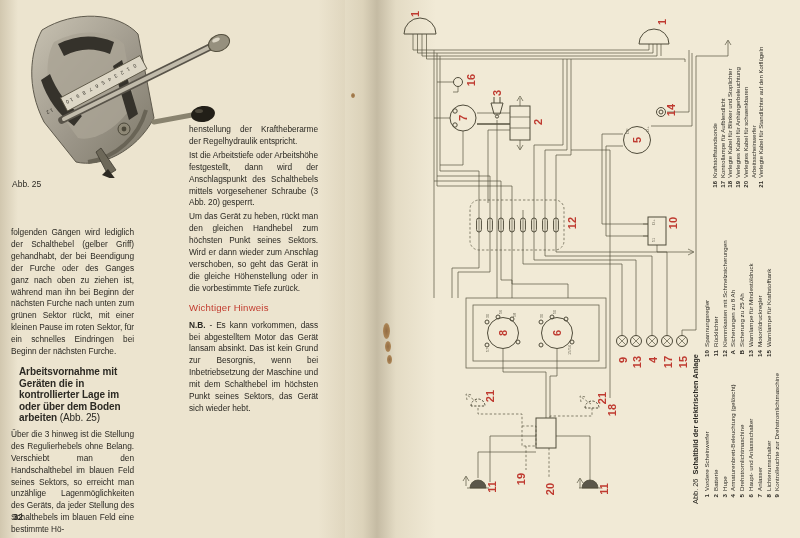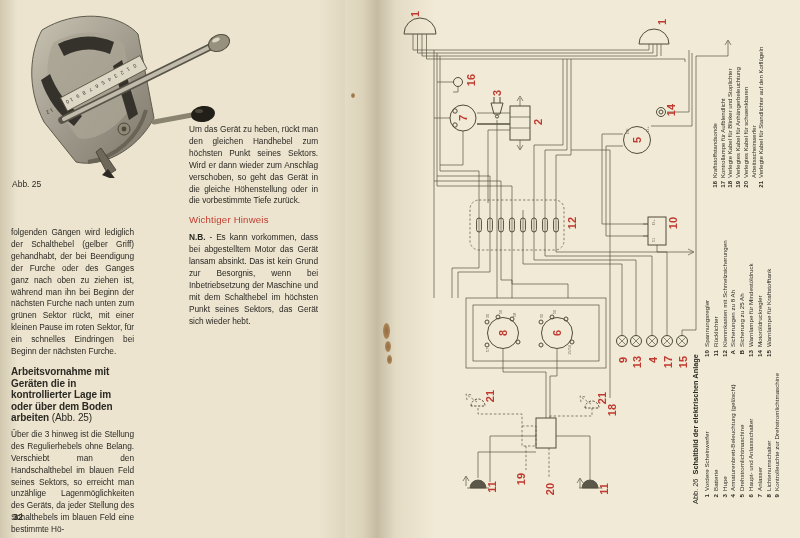--- a/index.html
+++ b/index.html
@@ -13,21 +13,21 @@
   .stain{position:absolute;border-radius:50%;background:radial-gradient(ellipse at center,#7c4c1e 0%,#9a6a33 60%,rgba(154,106,51,0) 100%);opacity:.75;}
 
   
   .figwrap{position:absolute;left:4px;top:2px;}
   .figlabel{position:absolute;left:12px;top:179px;font-size:8.5px;}
   .figcap{position:absolute;left:12px;top:191px;width:176px;font-size:8px;line-height:10px;font-weight:bold;text-align:justify;}
   .col{position:absolute;font-size:8.3px;line-height:11.9px;text-align:justify;letter-spacing:-.05px;}
   .col p{margin:0 0 2px 0;}
   .col1{left:11px;top:227px;width:123px;}
   .col2{left:189px;top:124px;width:129px;}
-  .h-bold{font-weight:bold;font-size:10px;line-height:11.6px;margin:8px 0 5px;text-align:left;letter-spacing:-.1px;}
+  .h-bold{font-weight:bold;font-size:10px;line-height:11.6px;margin:8px 8px 5px;text-align:left;letter-spacing:-.1px;}
   .h-ref{font-weight:normal;}
   .red-h{color:#c23b2e;font-weight:normal;font-size:9.6px;margin:7px 0 6px;letter-spacing:.2px;}
   .pagenum{position:absolute;font-size:9px;font-weight:bold;}
   .pn-left{left:13px;top:512px;}
   .pn-right{left:769px;top:512px;font-weight:normal;margin-top:27px;}
 
   
   .legend-a{position:absolute;left:691px;top:504px;width:276px;height:110px;
             transform:rotate(-90deg);transform-origin:0 0;}
   .lg-title{font-size:7.4px;margin:0 0 3px 0;white-space:nowrap;}
@@ -110,20 +110,22 @@
   <div class="figlabel">Abb. 25</div>
 
   <div class="col col1">
     <p>folgenden Gängen wird lediglich der Schalthebel (gelber Griff) gehandhabt, der bei Beendigung der Furche oder des Ganges ganz nach oben zu ziehen ist, während man ihn bei Beginn der nächsten Furche nach unten zum grünen Sektor rückt, mit einer kleinen Pause im roten Sektor, für ein schnelles Eindringen bei Beginn der nächsten Furche.</p>
     <div class="h-bold"><span>Arbeitsvornahme mit Geräten die in kontrollierter Lage im oder über dem Boden arbeiten</span>
       <span class="h-ref">(Abb. 25)</span></div>
     <p>Über die 3 hinweg ist die Stellung des Regulierhebels ohne Belang. Verschiebt man den Handschalthebel im blauen Feld seines Sektors, so erreicht man unzählige Lagenmöglichkeiten des Geräts, da jeder Stellung des Schalthebels im blauen Feld eine bestimmte Hö-</p>
   </div>
 
   <div class="col col2">
+    <p>henstellung der Kraftheberarme der Regelhydraulik entspricht.</p>
+    <p>Ist die Arbeitstiefe oder Arbeitshöhe festgestellt, dann wird der Anschlagspunkt des Schalthebels mittels vorgesehener Schraube (3 Abb. 20) gesperrt.</p>
     <p>Um das Gerät zu heben, rückt man den gleichen Handhebel zum höchsten Punkt seines Sektors. Wird er dann wieder zum Anschlag verschoben, so geht das Gerät in die gleiche Höhenstellung oder in die vorbestimmte Tiefe zurück.</p>
     <div class="red-h">Wichtiger Hinweis</div>
     <p><b>N.B.</b>
       <span>- Es kann vorkommen, dass bei abgestelltem Motor das Gerät lansam absinkt. Das ist kein Grund zur Besorgnis, wenn bei Inbetriebsetzung der Maschine und mit dem Schalthebel im höchsten Punkt seines Sektors, das Gerät sich wieder hebt.</span></p>
   </div>
 
   <div class="pagenum pn-left">32</div>
 
   <svg class="diagram" viewBox="0 0 460 538">
 

